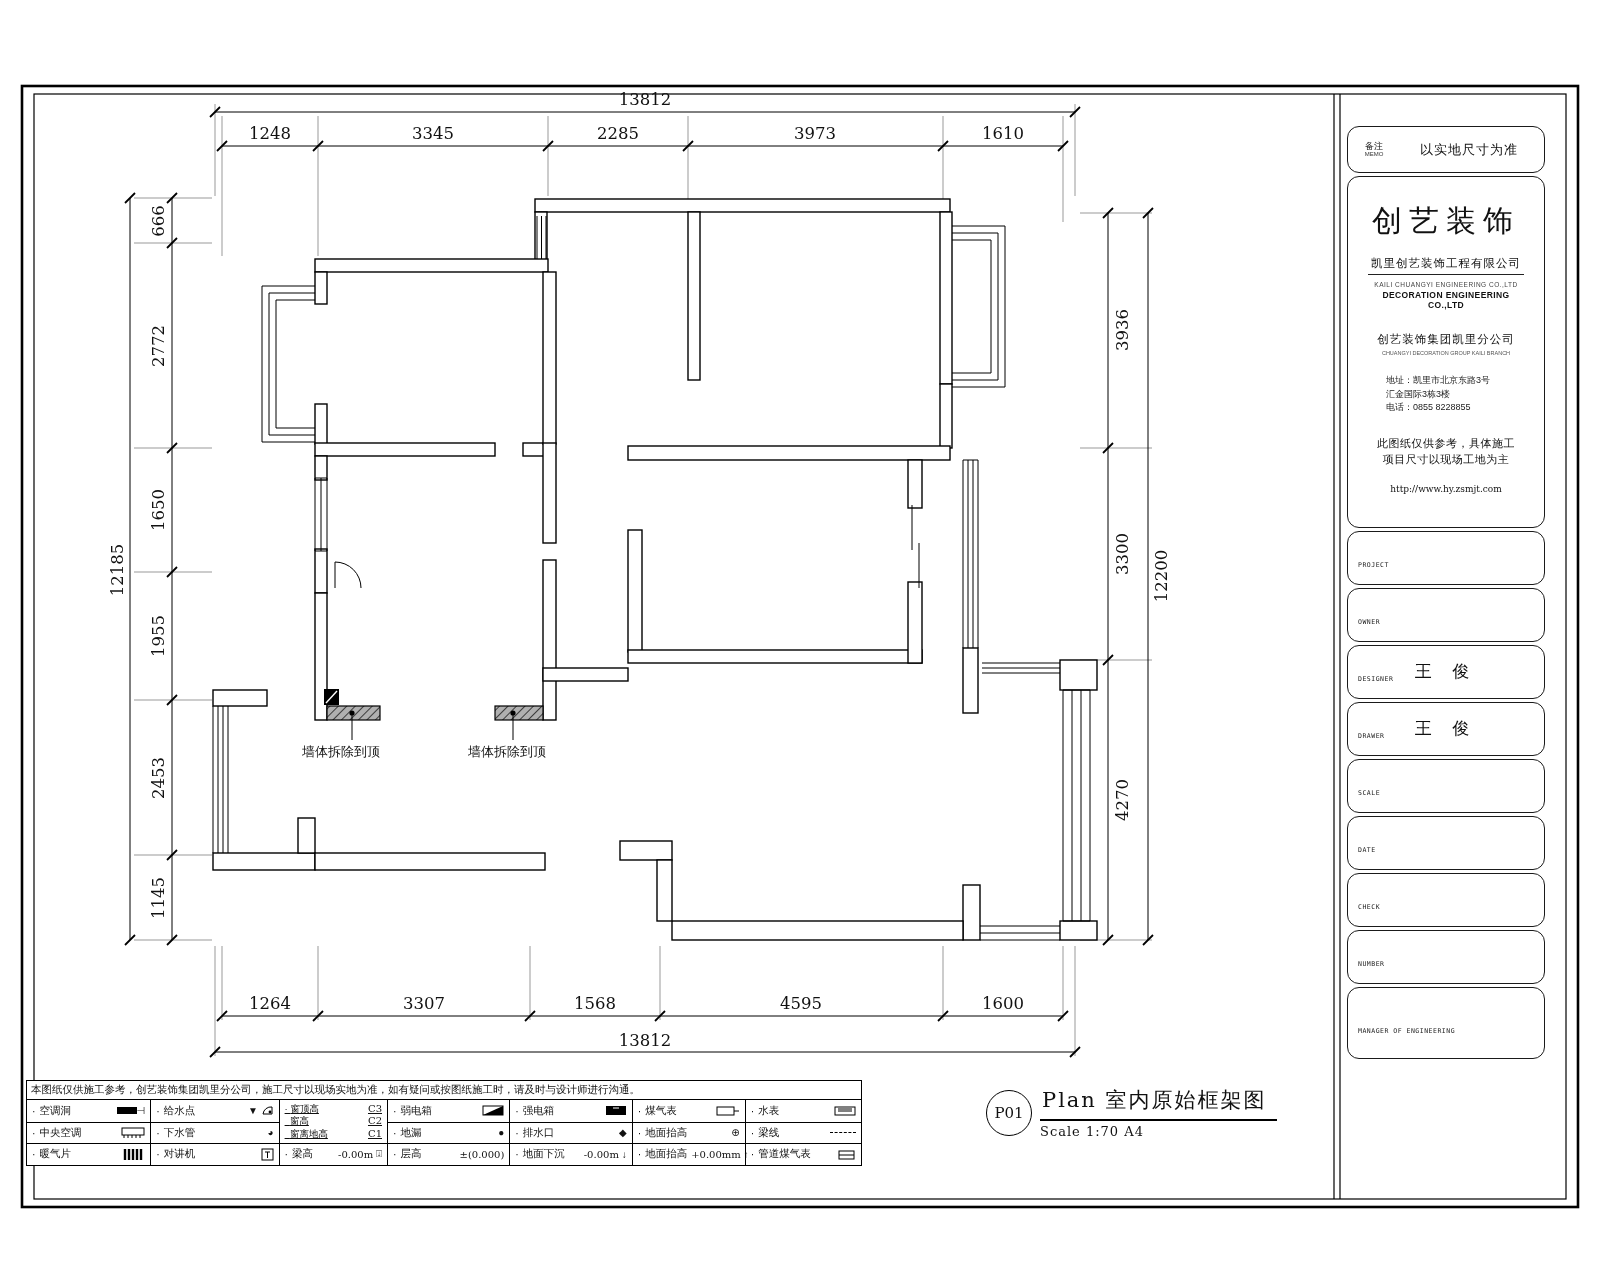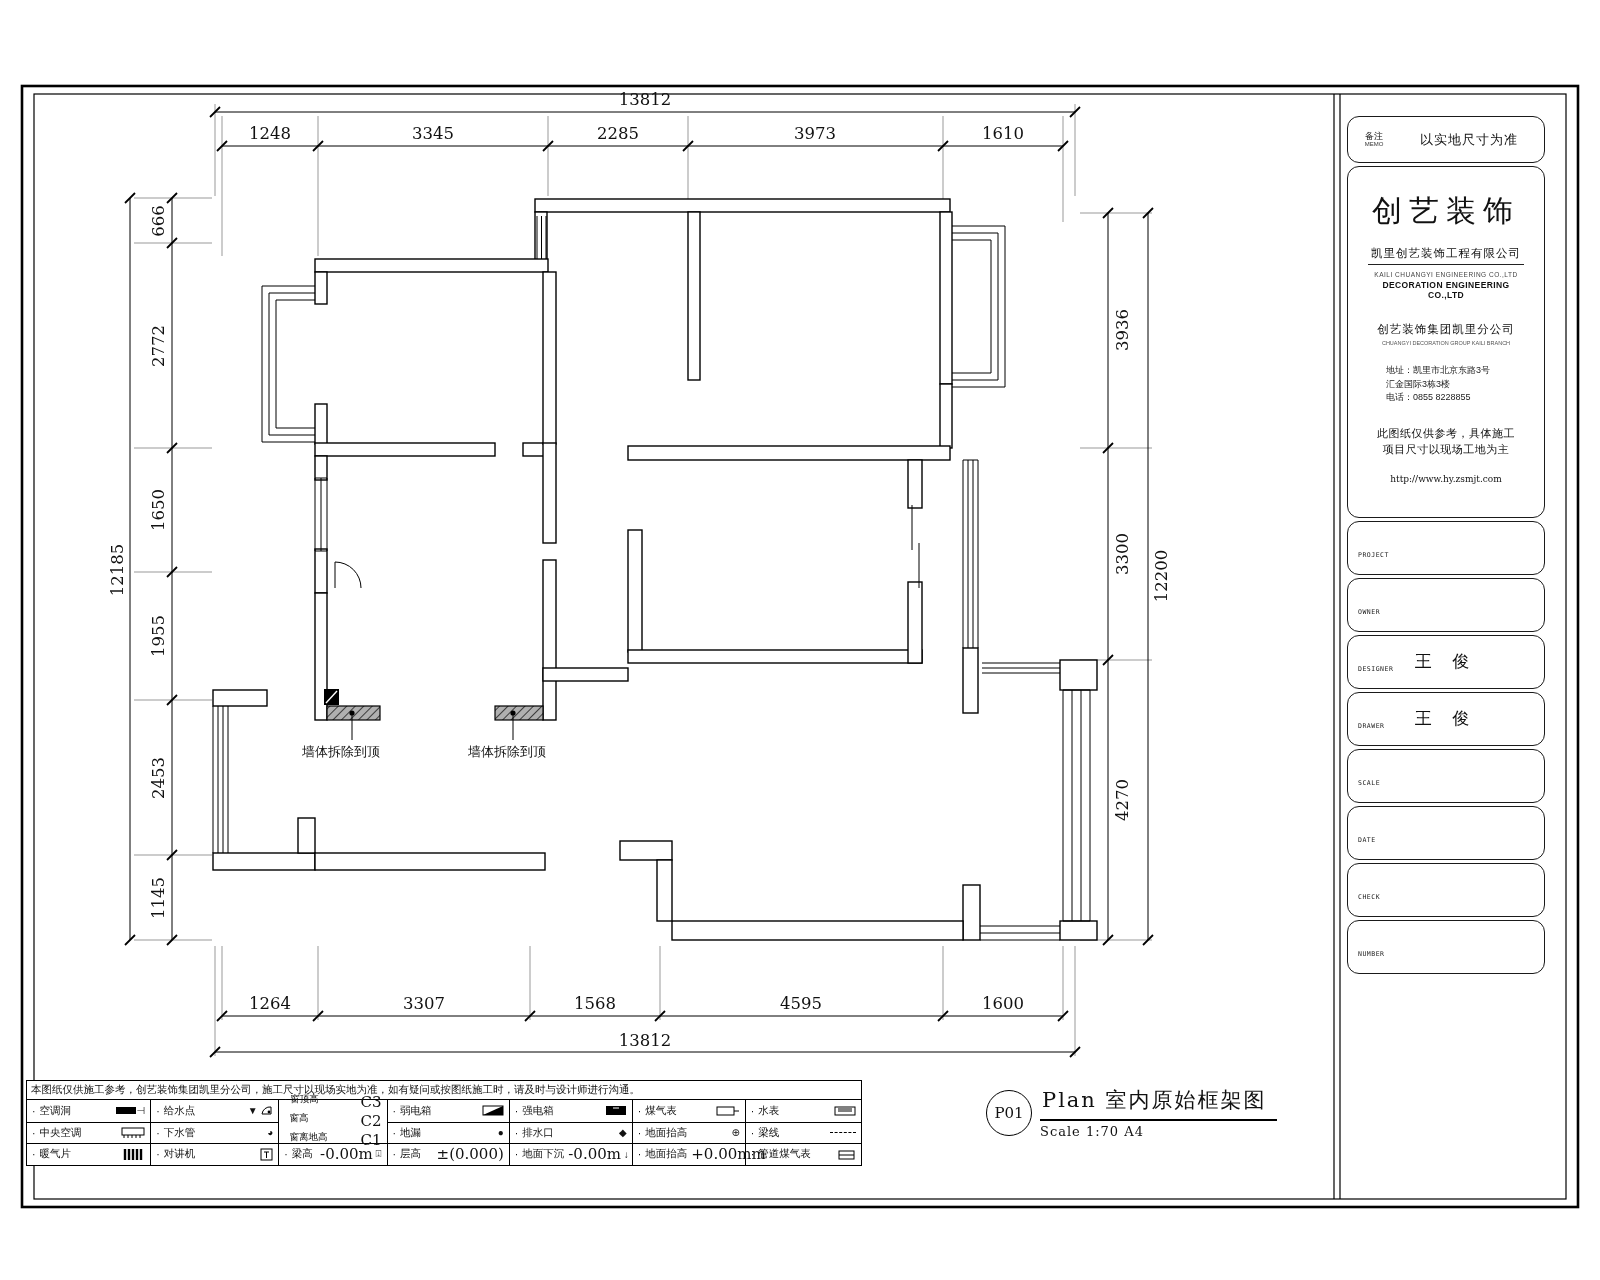--- a/index.html
+++ b/index.html
@@ -1,21 +1,21 @@
 <!DOCTYPE html>
 <html><head>
 <meta charset="utf-8">
 <style>
   html,body{margin:0;padding:0;background:#e8e8e8;}
   .page{position:relative;width:1600px;height:1280px;background:#fff;overflow:hidden;
         font-family:"Liberation Sans","DejaVu Sans",sans-serif;color:#111;}
   svg text{font-family:"DejaVu Serif","Liberation Serif",serif;fill:#111;}
 
   
-  .panel{position:absolute;left:1347px;top:116px;width:198px;}
+  .panel{position:absolute;left:1347px;top:126px;width:198px;}
   .pbox{border:1.6px solid #1a1a1a;border-radius:12px;margin-bottom:3px;position:relative;
         box-sizing:border-box;background:#fff;}
   .memo{height:47px;display:flex;align-items:center;}
   .memo .mlab{width:40px;border-right:0;text-align:center;font-size:9px;line-height:1.2;padding-left:6px;}
   .memo .mlab .en{font-size:6px;color:#333;display:block;}
   .memo .mval{flex:1;text-align:center;font-size:13px;letter-spacing:1px;}
   .company{height:352px;padding:10px 20px;box-sizing:border-box;text-align:center;}
   .brand{font-size:30px;letter-spacing:7px;font-family:"DejaVu Serif","Liberation Serif",serif;margin-top:14px;}
   .cname{font-size:11.5px;margin-top:14px;padding-bottom:3px;border-bottom:1.4px solid #222;letter-spacing:1px;}
   .cen1{font-size:6.5px;color:#444;margin-top:6px;letter-spacing:.5px;}
@@ -37,23 +37,23 @@
   .lgrid{display:flex;}
   .lcol{border-right:1.4px solid #000;}
   .lcol:last-child{border-right:0;}
   .lcell{height:21.5px;display:flex;align-items:center;padding:0 5px;border-top:1px solid #000;
          font-size:10.5px;white-space:nowrap;box-sizing:border-box;}
   .lcell:first-child{border-top:0;}
   .lcell .dot{margin-right:4px;}
   .lcell .lab{flex:1;}
   .lcell .sym{margin-left:4px;display:flex;align-items:center;font-size:10px;}
   .mergecell{height:43px;border-top:0;display:flex;flex-direction:column;justify-content:center;
-             padding:0 5px;font-size:9.5px;box-sizing:border-box;}
+             padding:0 5px;font-size:9.5px;box-sizing:border-box;text-decoration:underline;}
   .mrow{display:flex;justify-content:space-between;line-height:1.25;}
-  .val{font-family:"DejaVu Serif",serif;font-size:15px;}
+  .val{font-family:"DejaVu Serif",serif;font-size:10px;}
 
   
   .titlebar{position:absolute;left:986px;top:1086px;display:flex;align-items:flex-start;}
   .pagecircle{width:44px;height:44px;border:1.6px solid #000;border-radius:50%;display:flex;align-items:center;
               justify-content:center;font-size:15px;font-family:"DejaVu Serif",serif;margin-top:4px;}
   .tb-main{margin-left:8px;}
   .tb-title{font-size:21px;letter-spacing:2px;border-bottom:2px solid #000;padding:0 10px 5px 2px;
             font-family:"DejaVu Serif","Liberation Serif",serif;}
   .tb-scale{font-size:13px;margin-top:3px;font-family:"DejaVu Serif",serif;letter-spacing:1px;}
 
@@ -352,20 +352,24 @@
     <span class="fvalue"></span>
   </div>
   <div class="pbox fbox">
     <span class="flabel">CHECK</span>
     <span class="fvalue"></span>
   </div>
   <div class="pbox fbox">
     <span class="flabel">NUMBER</span>
     <span class="fvalue"></span>
   </div>
+  <div class="pbox fbox tall">
+    <span class="flabel">MANAGER OF ENGINEERING</span>
+    <span class="fvalue"></span>
+  </div>
 </div>
 
 <div class="legend">
   <div class="lnote">本图纸仅供施工参考，创艺装饰集团凯里分公司，施工尺寸以现场实地为准，如有疑问或按图纸施工时，请及时与设计师进行沟通。</div>
   <div class="lgrid">
     <div class="lcol" style="width:124px">
       <div class="lcell">
             <span class="dot">·</span>
             <span class="lab">空调洞</span>
         <span class="sym"><span class="s-rect"></span>⊣</span>

